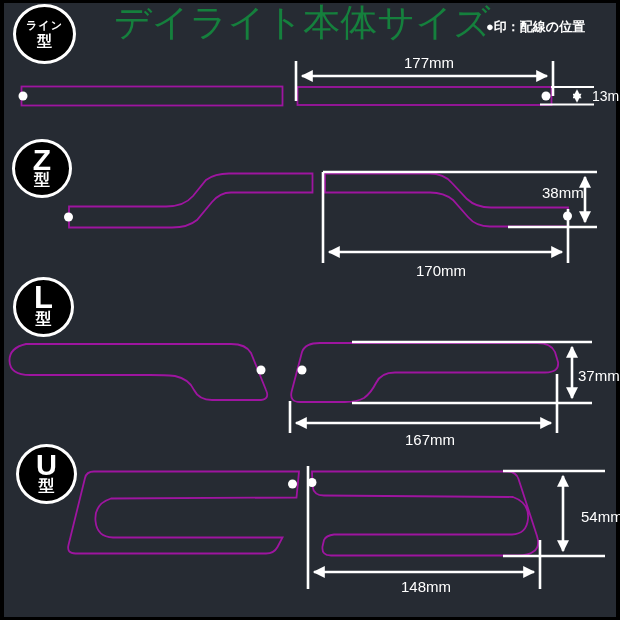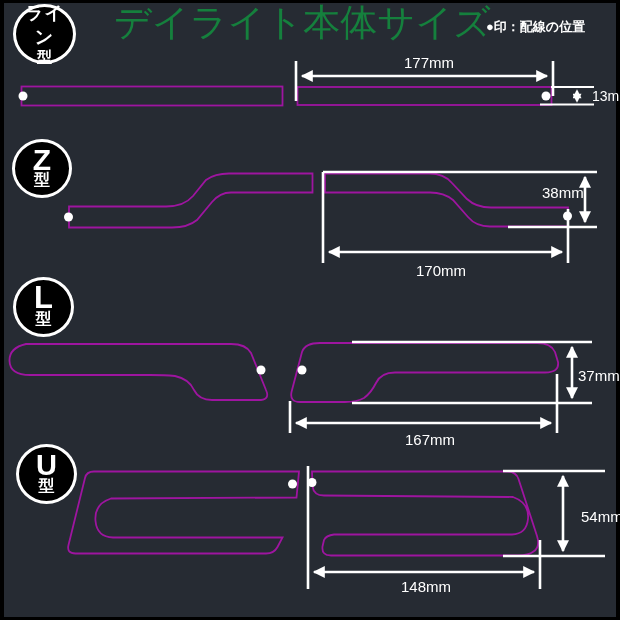--- a/index.html
+++ b/index.html
@@ -18,21 +18,21 @@
     font-size:13px; font-weight:bold; white-space:nowrap;
   }
   .badge {
     position:absolute; background:#000; border:3px solid #fff; border-radius:50%;
     color:#fff; display:flex; flex-direction:column; align-items:center;
     justify-content:center; text-align:center; box-sizing:border-box;
   }
   .badge .l1 { font-weight:bold; }
   .badge .l2 { font-weight:bold; font-size:16px; margin-top:-3px; }
   .badge-line { left:13px; top:4px; width:63px; height:60px; }
-  .badge-line .l1 { font-size:18px; letter-spacing:1px; }
+  .badge-line .l1 { font-size:11px; letter-spacing:1px; }
   .badge-line .l2 { font-size:15px; margin-top:-1px; }
   .badge-z { left:12px; top:139px; width:60px; height:59px; }
   .badge-z .l1 { font-size:30px; line-height:27px; }
   .badge-l { left:13px; top:277px; width:61px; height:60px; }
   .badge-l .l1 { font-size:31px; line-height:28px; }
   .badge-u { left:16px; top:444px; width:61px; height:60px; }
   .badge-u .l1 { font-size:29px; line-height:27px; }
   .copyright {
     position:absolute; right:6px; top:600px; color:#fff;
     font-size:11px; font-weight:bold; white-space:nowrap;

